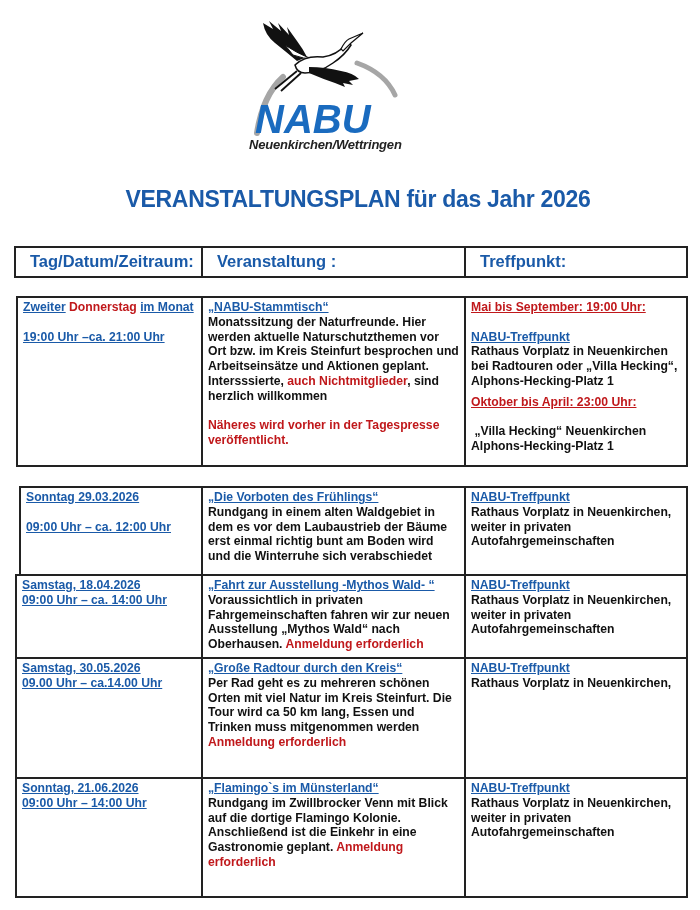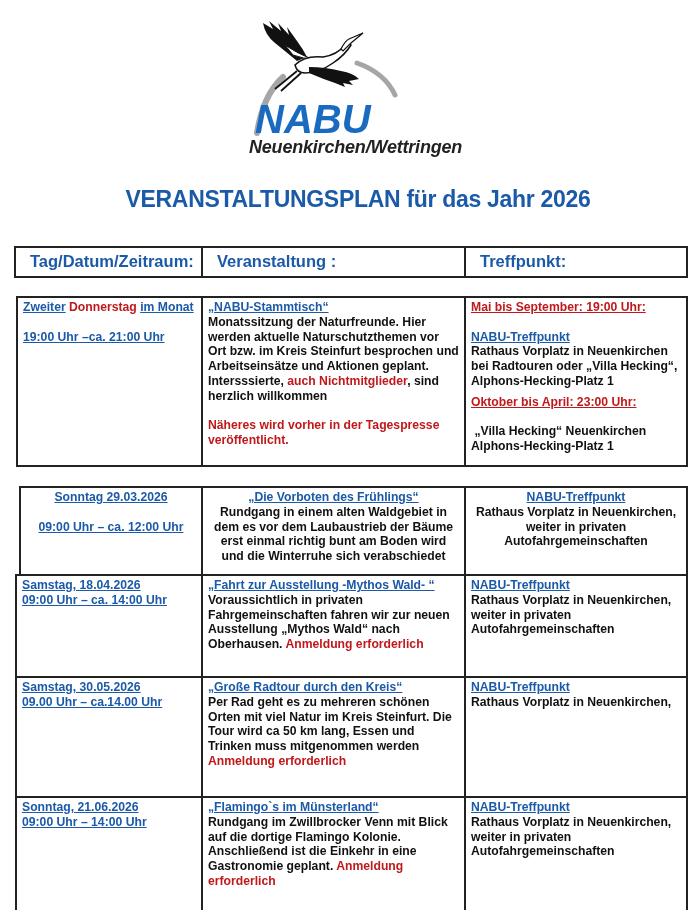--- a/index.html
+++ b/index.html
@@ -4,21 +4,21 @@
 <style>
   html, body { margin: 0; padding: 0; background: #ffffff; }
   body {
     width: 700px; height: 910px; position: relative; overflow: hidden;
     font-family: "Liberation Sans", "DejaVu Sans", sans-serif;
     color: #111;
   }
   .logo { position: absolute; left: 245px; top: 15px; width: 180px; height: 150px; }
   .logo-sub {
     position: absolute; left: 249px; top: 137px;
-    font-size: 18px; font-style: italic; font-weight: bold; color: #222;
+    font-size: 13px; font-style: italic; font-weight: bold; color: #222;
     letter-spacing: -0.2px;
   }
   .title {
     position: absolute; left: 0; width: 700px; top: 186px;
     text-align: center; font-size: 23px; font-weight: bold; color: #1a5aa8;
     letter-spacing: -0.3px;
     padding-left: 8px;
   }
   table { border-collapse: collapse; position: absolute; table-layout: fixed; }
   td {
@@ -107,21 +107,21 @@
       <span class="gap" style="height:6px"></span>
       <span class="red ul" style="display:block">Oktober bis April: 23:00 Uhr:</span>
       <span class="gap"></span>
       <span style="display:block; white-space:pre"> „Villa Hecking“ Neuenkirchen</span>
       <span style="display:block">Alphons-Hecking-Platz 1</span>
     </td>
   </tr>
 </tbody>
   </table>
 
-<table style="left:19px; top:486px; width:667px;text-align:center;">
+<table style="left:19px; top:486px; width:667px;">
   <colgroup>
       <col style="width:182px">
       <col style="width:263px">
       <col style="width:222px">
     </colgroup>
   <tbody>
       <tr style="height:88px;">
     <td>
       <span class="blue" style="display:block">Sonntag 29.03.2026</span>
       <span class="gap"></span>
@@ -139,21 +139,21 @@
 </tbody>
   </table>
 
 <table style="left:15px; top:574px; width:671px;">
   <colgroup>
       <col style="width:186px">
       <col style="width:263px">
       <col style="width:222px">
     </colgroup>
   <tbody>
-      <tr style="height:102px;">
+      <tr style="height:83px;">
     <td>
       <span class="blue" style="display:block">Samstag, 18.04.2026</span>
       <span class="blue" style="display:block">09:00 Uhr – ca. 14:00 Uhr</span>
     </td>
     <td>
       <span class="blue" style="display:block">„Fahrt zur Ausstellung -Mythos Wald- “</span>
       <span>Voraussichtlich in privaten Fahrgemeinschaften  fahren wir zur neuen Ausstellung „Mythos Wald“ nach Oberhausen. </span><span class="red">Anmeldung erforderlich</span>
     </td>
     <td>
       <span class="blue" style="display:block">NABU-Treffpunkt</span>

